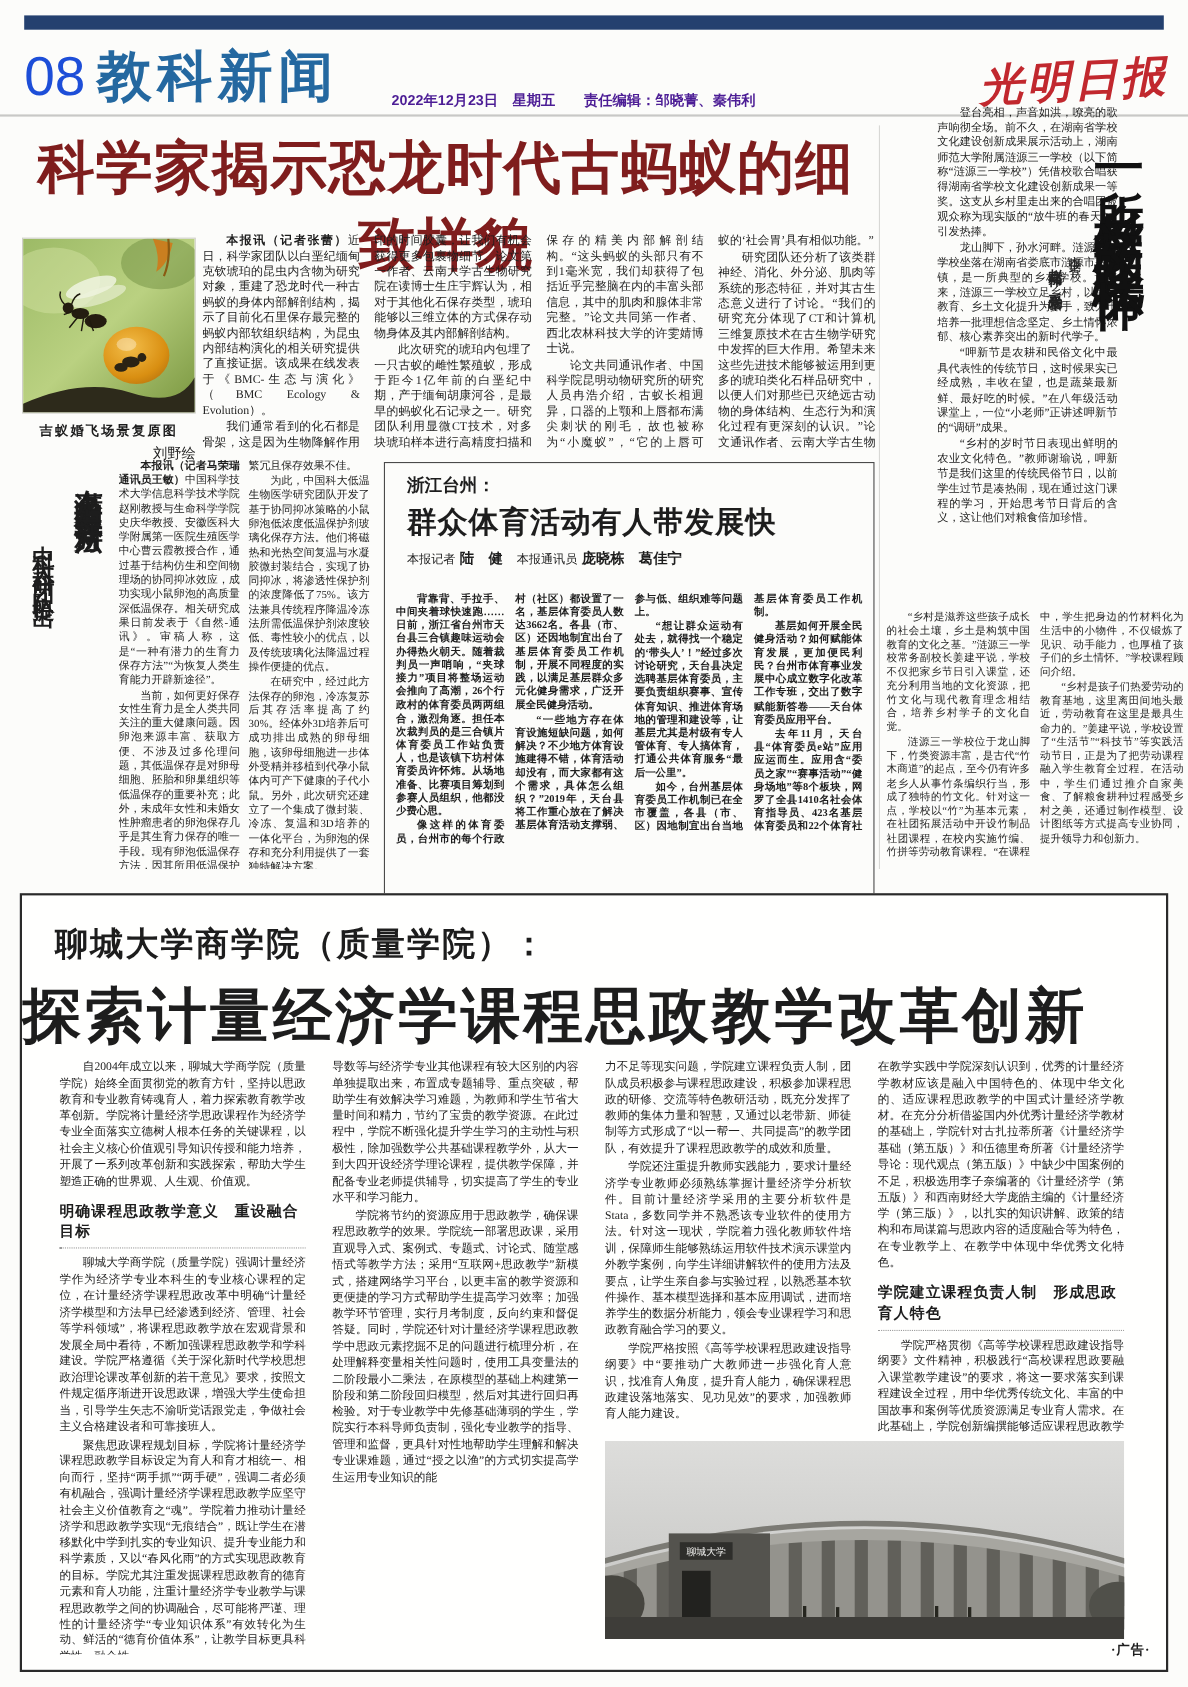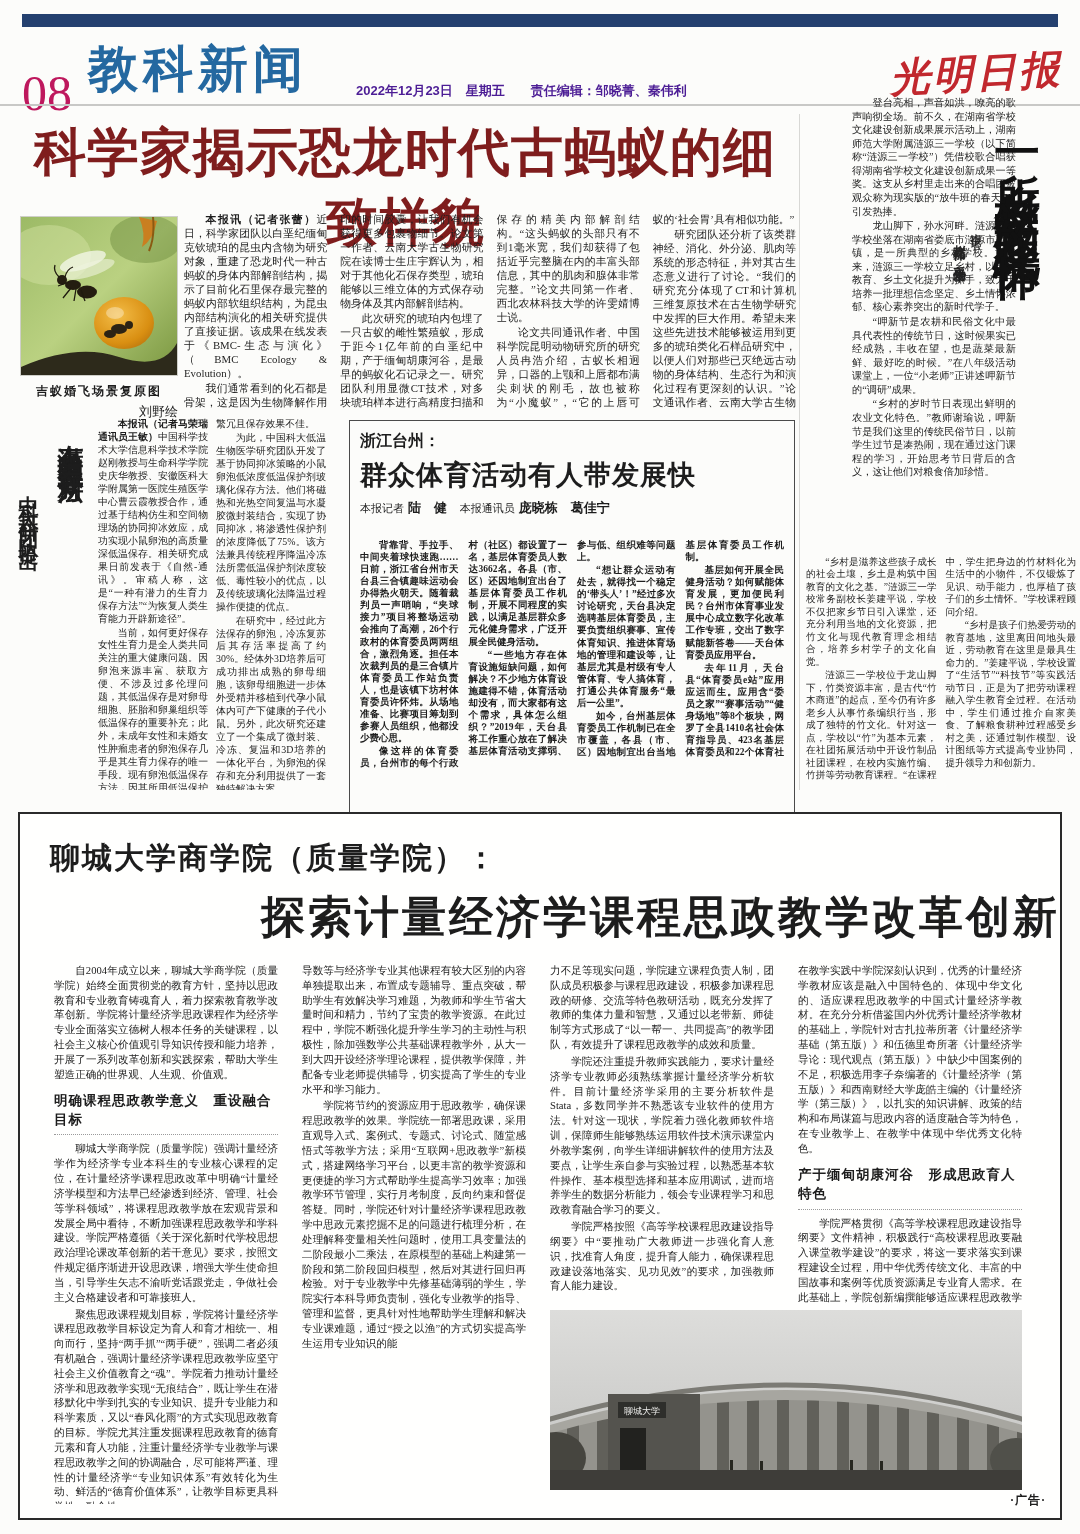--- a/index.html
+++ b/index.html
@@ -7,66 +7,66 @@
         font-family:"Liberation Serif","DejaVu Serif",serif;color:#1d1d1d;overflow:hidden;}
   .abs{position:absolute;}
   p{margin:0 0 1px 0;}
   .ind{text-indent:2em;}
   .noind{text-indent:0;}
   .jus{text-align:justify;text-justify:inter-ideograph;}
   .vert{writing-mode:vertical-rl;}
 
   
   .topbar{left:22px;top:14px;width:1036px;height:13px;background:#24406f;}
-  .pagenum{left:22px;top:40px;font-size:50px;color:#be185d;font-family:Liberation Serif, serif;margin-top:24px;}
+  .pagenum{left:22px;top:40px;font-size:50px;color:#1d4ed8;font-family:Liberation Sans, sans-serif;}
   .section-title{left:88px;top:36px;font-size:50px;font-weight:900;color:#2468a0;letter-spacing:5px;}
   .dateline{left:356px;top:82px;font-size:13px;font-weight:bold;font-family:"Liberation Sans",sans-serif;color:#4c1d95;}
   .dateline .eds{margin-left:26px;}
   .masthead{right:18px;top:46px;font-size:40px;font-weight:bold;font-style:italic;color:#c1282e;
             letter-spacing:3px;transform:rotate(-3deg);}
   .hrule{left:0;top:104px;width:1080px;border-top:2px solid #c8c8c6;}
   .vdiv{left:799px;top:114px;height:676px;border-left:1px solid #d8d8d5;}
 
   
   .lead-hl{left:12px;top:118px;width:786px;margin:0;text-align:center;font-size:52px;font-weight:900;letter-spacing:1px;color:#7f1d1d;}
   .ant-fig{left:20px;top:216px;width:158px;}
   .ant-fig svg{display:block;border:1px solid #cfcfc9;}
   .cap{margin-top:7px;text-align:center;font-size:12px;font-weight:bold;letter-spacing:2px;}
   .artist{margin-top:3px;text-align:right;font-size:13px;font-weight:normal;}
   .lead-body{left:184px;top:212px;width:612px;height:198px;display:flex;gap:13px;overflow:hidden;}
   .lead-body .col{flex:1;font-size:10.8px;line-height:1.3;overflow:hidden;}
 
   
-  .fert{left:10px;top:418px;width:328px;height:372px;display:flex;overflow:hidden;}
+  .fert{left:20px;top:418px;width:328px;height:372px;display:flex;overflow:hidden;}
   .fert-kicker{font-size:20px;font-weight:800;letter-spacing:7px;margin:62px 6px 0 6px;height:300px;}
   .fert-hl{font-size:26px;font-weight:900;letter-spacing:3px;margin:6px 10px 0 4px;height:360px;}
   .fcol{width:110px;font-size:9.9px;line-height:1.31;overflow:hidden;margin-right:8px;}
 
   
   .tzbox{left:349px;top:420px;width:446px;height:478px;border:1px solid #4a4a4a;box-sizing:border-box;
-         padding:8px 10px;overflow:hidden;}
+         padding:8px 20px;overflow:hidden;}
   .tz-kicker{font-size:16px;font-weight:bold;margin-top:2px;}
   .tz-hl{font-size:27px;font-weight:900;letter-spacing:1px;margin:5px 0 6px 0;}
   .tz-byline{font-size:11px;}
   .tz-byline .nm{font-weight:bold;font-size:13px;margin:0 10px 0 4px;}
   .tz-body{position:absolute;left:10px;top:118px;width:424px;height:238px;column-count:4;column-gap:10px;
            font-size:9.5px;line-height:1.27;overflow:hidden;font-weight:bold;}
 
   
   .vg-topcol{left:852px;top:96px;width:164px;height:452px;font-size:10.2px;line-height:1.33;overflow:hidden;}
   .vg-byline{left:950px;top:224px;font-size:11px;letter-spacing:2px;color:#222;}
   .vg-byline .nm{font-weight:bold;font-size:13px;margin-top:10px;}
   .vg-hl{left:986px;top:128px;height:640px;font-size:46px;font-weight:900;letter-spacing:9px;color:#111;}
   .vg-bottom{left:806px;top:556px;width:270px;height:232px;column-count:2;column-gap:9px;
              font-size:9.6px;line-height:1.3;overflow:hidden;}
 
   
   .adbox{left:18px;top:812px;width:1044px;height:708px;border:2px solid #2a2a2a;box-sizing:border-box;background:#fffffe;}
   .ad-kicker{position:absolute;left:30px;top:24px;font-size:30px;font-weight:800;font-family:"Liberation Sans",sans-serif;letter-spacing:2px;}
-  .ad-hl{position:absolute;left:0;top:74px;width:100%;text-align:right;font-size:44px;font-weight:900;letter-spacing:3px;}
+  .ad-hl{position:absolute;left:0;top:74px;width:100%;text-align:left;font-size:54px;font-weight:900;letter-spacing:3px;}
   .adcol{position:absolute;top:150px;width:224px;font-size:10.6px;line-height:1.4;overflow:hidden;}
   .adcol p{margin-bottom:2px;}
   .adc0{left:34px;height:540px;} .adc1{left:282px;height:540px;}
   .adc2{left:530px;height:340px;} .adc3{left:778px;height:340px;}
   .ad-sub{text-align:left;font-weight:800;font-size:13.5px;font-family:"Liberation Sans",sans-serif;
           margin:9px 0 7px 0;padding-bottom:5px;border-bottom:1px dotted #9a9a9a;letter-spacing:1px;}
   .ad-photo{position:absolute;left:530px;top:496px;width:472px;height:180px;}
   .ad-photo svg{display:block;}
   .ad-label{position:absolute;right:14px;top:678px;font-size:12px;font-weight:bold;letter-spacing:1px;}
 </style>
@@ -222,21 +222,21 @@
 
     <div class="adcol adc2 jus">
       <p class="noind">力不足等现实问题，学院建立课程负责人制，团队成员积极参与课程思政建设，积极参加课程思政的研修、交流等特色教研活动，既充分发挥了教师的集体力量和智慧，又通过以老带新、师徒制等方式形成了“以一帮一、共同提高”的教学团队，有效提升了课程思政教学的成效和质量。</p>
       <p class="ind">学院还注重提升教师实践能力，要求计量经济学专业教师必须熟练掌握计量经济学分析软件。目前计量经济学采用的主要分析软件是Stata，多数同学并不熟悉该专业软件的使用方法。针对这一现状，学院着力强化教师软件培训，保障师生能够熟练运用软件技术演示课堂内外教学案例，向学生详细讲解软件的使用方法及要点，让学生亲自参与实验过程，以熟悉基本软件操作、基本模型选择和基本应用调试，进而培养学生的数据分析能力，领会专业课程学习和思政教育融合学习的要义。</p>
       <p class="ind">学院严格按照《高等学校课程思政建设指导纲要》中“要推动广大教师进一步强化育人意识，找准育人角度，提升育人能力，确保课程思政建设落地落实、见功见效”的要求，加强教师育人能力建设。</p>
 
     </div>
 
     <div class="adcol adc3 jus">
       <p class="noind">在教学实践中学院深刻认识到，优秀的计量经济学教材应该是融入中国特色的、体现中华文化的、适应课程思政教学的中国式计量经济学教材。在充分分析借鉴国内外优秀计量经济学教材的基础上，学院针对古扎拉蒂所著《计量经济学基础（第五版）》和伍德里奇所著《计量经济学导论：现代观点（第五版）》中缺少中国案例的不足，积极选用李子奈编著的《计量经济学（第五版）》和西南财经大学庞皓主编的《计量经济学（第三版）》，以扎实的知识讲解、政策的结构和布局谋篇与思政内容的适度融合等为特色，在专业教学上、在教学中体现中华优秀文化特色。</p>
-      <div class="ad-sub">产于缅甸胡康河谷　形成思政育人特色</div>
+      <div class="ad-sub">学院建立课程负责人制　形成思政育人特色</div>
       <p class="ind">学院严格贯彻《高等学校课程思政建设指导纲要》文件精神，积极践行“高校课程思政要融入课堂教学建设”的要求，将这一要求落实到课程建设全过程，用中华优秀传统文化、丰富的中国故事和案例等优质资源满足专业育人需求。在此基础上，学院创新编撰能够适应课程思政教学的特色计量经济学教材，在专业教学中体现中华传统优秀文化特色，让计量经济学科同中华优秀传统文化精髓结合起来、贯通起来。教材中各章案例均选用本土案例，巧妙穿插各类思政元素，前后融会贯通，在编排方面做到“精、巧、妙”，尽量避免“粗、拙、糙”，进而形成了具有特色的计量经济学教材。</p>
 
     </div>
 
     <div class="ad-photo">
       <svg width="472" height="180" viewBox="0 0 472 180">
         <defs>
           <linearGradient id="sky" x1="0" y1="0" x2="0" y2="1">
             <stop offset="0" stop-color="#dddddb"></stop>
               <stop offset="1" stop-color="#c3c3c1"></stop>

